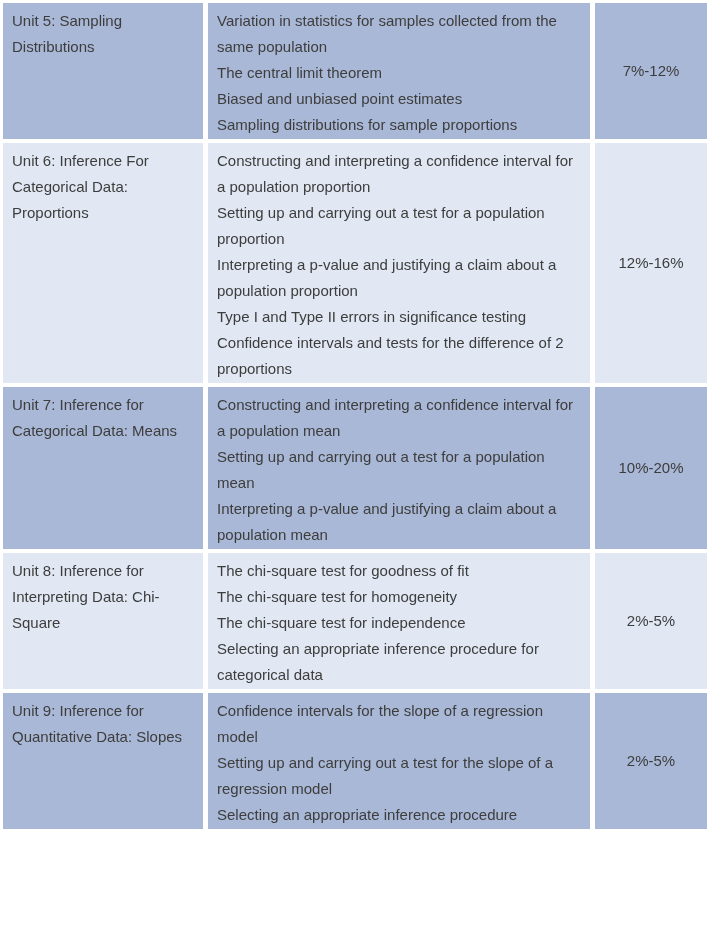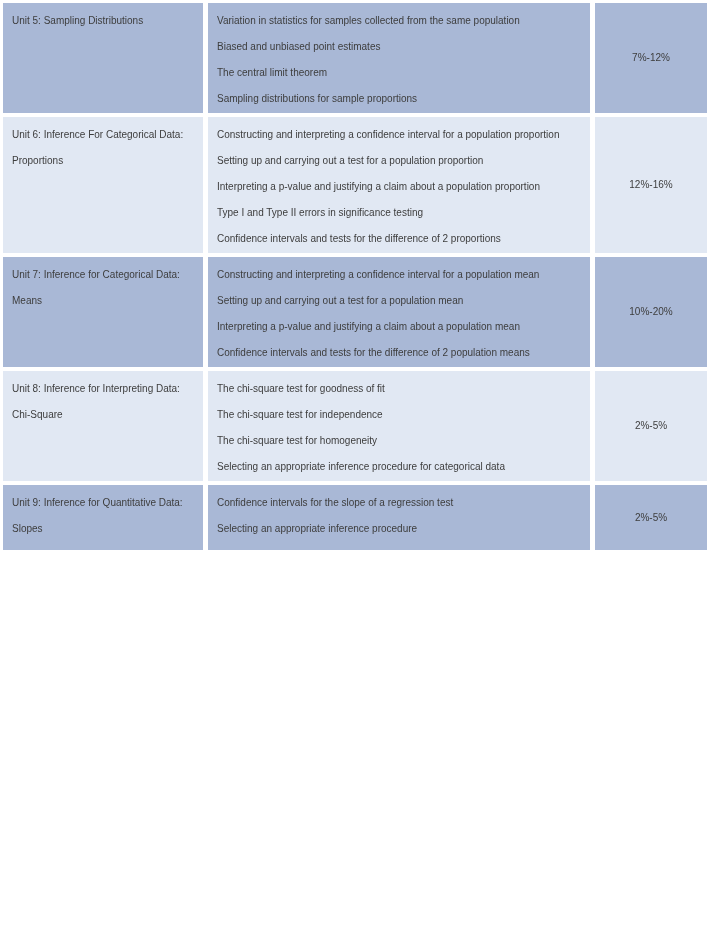--- a/index.html
+++ b/index.html
@@ -32,21 +32,21 @@
   }
   .row {
     display: grid;
     grid-template-columns: 200px 382px 112px;
     column-gap: 5px;
     background: var(--gap);
   }
   .row:nth-child(odd) .cell { background: var(--row-dark); }
   .row:nth-child(even) .cell { background: var(--row-light); }
   .cell {
-    font-size: 10px;
+    font-size: 15px;
     line-height: 26px;
     color: var(--text);
   }
   .unit-cell { padding: 5px 10px 8px 9px; }
   .topics-cell { padding: 5px 10px 1px 9px; }
   .weight-cell {
     display: flex;
     align-items: center;
     justify-content: center;
     padding: 5px 8px;
@@ -56,22 +56,22 @@
 </style>
 </head>
 <body>
 
 <div class="page">
   <div class="units-table" id="units-table">
   <div class="row">
     <div class="cell unit-cell">Unit 5: Sampling Distributions</div>
     <div class="cell topics-cell">
           <div class="topic-line">Variation in statistics for samples collected from the same population</div>
+          <div class="topic-line">The central limit theorem</div>
           <div class="topic-line">Biased and unbiased point estimates</div>
-          <div class="topic-line">The central limit theorem</div>
           <div class="topic-line">Sampling distributions for sample proportions</div>
         </div>
     <div class="cell weight-cell">7%-12%</div>
   </div>
 
   <div class="row">
     <div class="cell unit-cell">Unit 6: Inference For Categorical Data: Proportions</div>
     <div class="cell topics-cell">
           <div class="topic-line">Constructing and interpreting a confidence interval for a population proportion</div>
           <div class="topic-line">Setting up and carrying out a test for a population proportion</div>
@@ -81,39 +81,39 @@
         </div>
     <div class="cell weight-cell">12%-16%</div>
   </div>
 
   <div class="row">
     <div class="cell unit-cell">Unit 7: Inference for Categorical Data: Means</div>
     <div class="cell topics-cell">
           <div class="topic-line">Constructing and interpreting a confidence interval for a population mean</div>
           <div class="topic-line">Setting up and carrying out a test for a population mean</div>
           <div class="topic-line">Interpreting a p-value and justifying a claim about a population mean</div>
-          <div class="topic-line">Confidence intervals and tests for the difference of 2 population means</div>
         </div>
     <div class="cell weight-cell">10%-20%</div>
   </div>
 
   <div class="row">
     <div class="cell unit-cell">Unit 8: Inference for Interpreting Data: Chi-Square</div>
     <div class="cell topics-cell">
           <div class="topic-line">The chi-square test for goodness of fit</div>
+          <div class="topic-line">The chi-square test for homogeneity</div>
           <div class="topic-line">The chi-square test for independence</div>
-          <div class="topic-line">The chi-square test for homogeneity</div>
           <div class="topic-line">Selecting an appropriate inference procedure for categorical data</div>
         </div>
     <div class="cell weight-cell">2%-5%</div>
   </div>
 
   <div class="row">
     <div class="cell unit-cell">Unit 9: Inference for Quantitative Data: Slopes</div>
     <div class="cell topics-cell">
-          <div class="topic-line">Confidence intervals for the slope of a regression test</div>
+          <div class="topic-line">Confidence intervals for the slope of a regression model</div>
+          <div class="topic-line">Setting up and carrying out a test for the slope of a regression model</div>
           <div class="topic-line">Selecting an appropriate inference procedure</div>
         </div>
     <div class="cell weight-cell">2%-5%</div>
   </div>
 </div>
 
 </div>
 
 </body></html>

